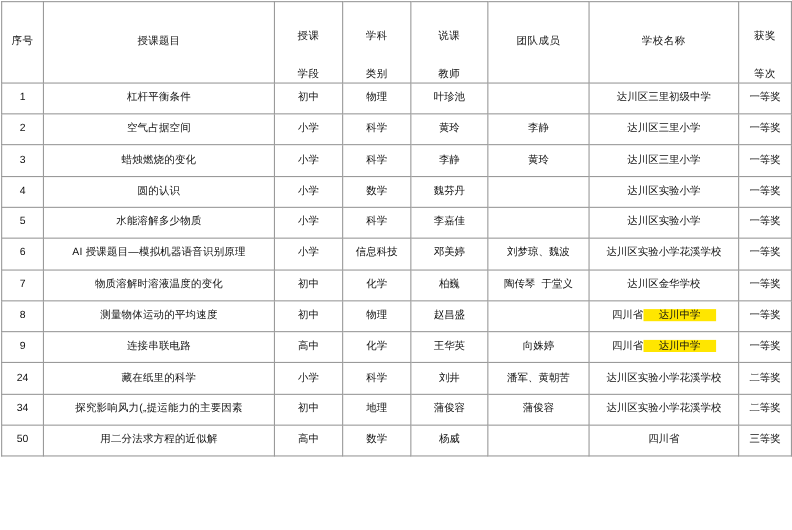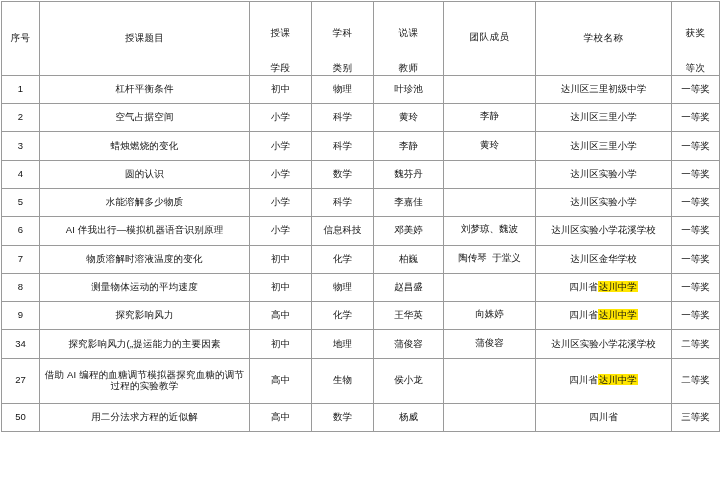--- a/index.html
+++ b/index.html
@@ -52,21 +52,21 @@
   td.col-no { width: 38px; }
   td.col-title { width: 210px; font-size: 9.3px; letter-spacing: 0.2px; }
   td.col-stage { width: 62px; }
   td.col-subject { width: 62px; }
   td.col-teacher { width: 70px; }
   td.col-team { width: 92px; font-size: 9.2px; font-family: Liberation Mono, monospace; }
   td.col-school { width: 136px; font-size: 9.2px; }
   td.col-award { width: 48px; }
   .hl {
     background: #ffe600;
-    padding: 0 1px;
+    padding: 0 14px;
   }
   .two-line {
     display: block;
     line-height: 1.2;
     margin-top: 24px;
   }
 </style>
 </head>
 <body>
 
@@ -152,21 +152,21 @@
           <td class="col-title">水能溶解多少物质</td>
           <td class="col-stage">小学</td>
           <td class="col-subject">科学</td>
           <td class="col-teacher">李嘉佳</td>
           <td class="col-team"></td>
           <td class="col-school">达川区实验小学</td>
           <td class="col-award">一等奖</td>
         </tr>
         <tr>
           <td class="col-no">6</td>
-          <td class="col-title">AI 伴我出行—模拟机器语音识别原理</td>
+          <td class="col-title">AI 授课题目—模拟机器语音识别原理</td>
           <td class="col-stage">小学</td>
           <td class="col-subject">信息科技</td>
           <td class="col-teacher">邓美婷</td>
           <td class="col-team">刘梦琼、魏波</td>
           <td class="col-school">达川区实验小学花溪学校</td>
           <td class="col-award">一等奖</td>
         </tr>
         <tr>
           <td class="col-no">7</td>
           <td class="col-title">物质溶解时溶液温度的变化</td>
@@ -182,48 +182,48 @@
           <td class="col-title">测量物体运动的平均速度</td>
           <td class="col-stage">初中</td>
           <td class="col-subject">物理</td>
           <td class="col-teacher">赵昌盛</td>
           <td class="col-team"></td>
           <td class="col-school">四川省<span class="hl">达川中学</span></td>
           <td class="col-award">一等奖</td>
         </tr>
         <tr>
           <td class="col-no">9</td>
-          <td class="col-title">探究影响风力</td>
+          <td class="col-title">连接串联电路</td>
           <td class="col-stage">高中</td>
           <td class="col-subject">化学</td>
           <td class="col-teacher">王华英</td>
           <td class="col-team">向姝婷</td>
           <td class="col-school">四川省<span class="hl">达川中学</span></td>
           <td class="col-award">一等奖</td>
         </tr>
         <tr>
+          <td class="col-no">24</td>
+          <td class="col-title">藏在纸里的科学</td>
+          <td class="col-stage">小学</td>
+          <td class="col-subject">科学</td>
+          <td class="col-teacher">刘井</td>
+          <td class="col-team">潘军、黄朝苦</td>
+          <td class="col-school">达川区实验小学花溪学校</td>
+          <td class="col-award">二等奖</td>
+        </tr>
+        <tr>
           <td class="col-no">34</td>
           <td class="col-title">探究影响风力(„提运能力的主要因素</td>
           <td class="col-stage">初中</td>
           <td class="col-subject">地理</td>
           <td class="col-teacher">蒲俊容</td>
           <td class="col-team">蒲俊容</td>
           <td class="col-school">达川区实验小学花溪学校</td>
           <td class="col-award">二等奖</td>
         </tr>
-        <tr class="tall">
-          <td class="col-no">27</td>
-          <td class="col-title">借助 AI 编程的血糖调节模拟器探究血糖的调节过程的实验教学</td>
-          <td class="col-stage">高中</td>
-          <td class="col-subject">生物</td>
-          <td class="col-teacher">侯小龙</td>
-          <td class="col-team"></td>
-          <td class="col-school">四川省<span class="hl">达川中学</span></td>
-          <td class="col-award">二等奖</td>
-        </tr>
         <tr>
           <td class="col-no">50</td>
           <td class="col-title">用二分法求方程的近似解</td>
           <td class="col-stage">高中</td>
           <td class="col-subject">数学</td>
           <td class="col-teacher">杨威</td>
           <td class="col-team"></td>
           <td class="col-school">四川省</td>
           <td class="col-award">三等奖</td>
         </tr>

